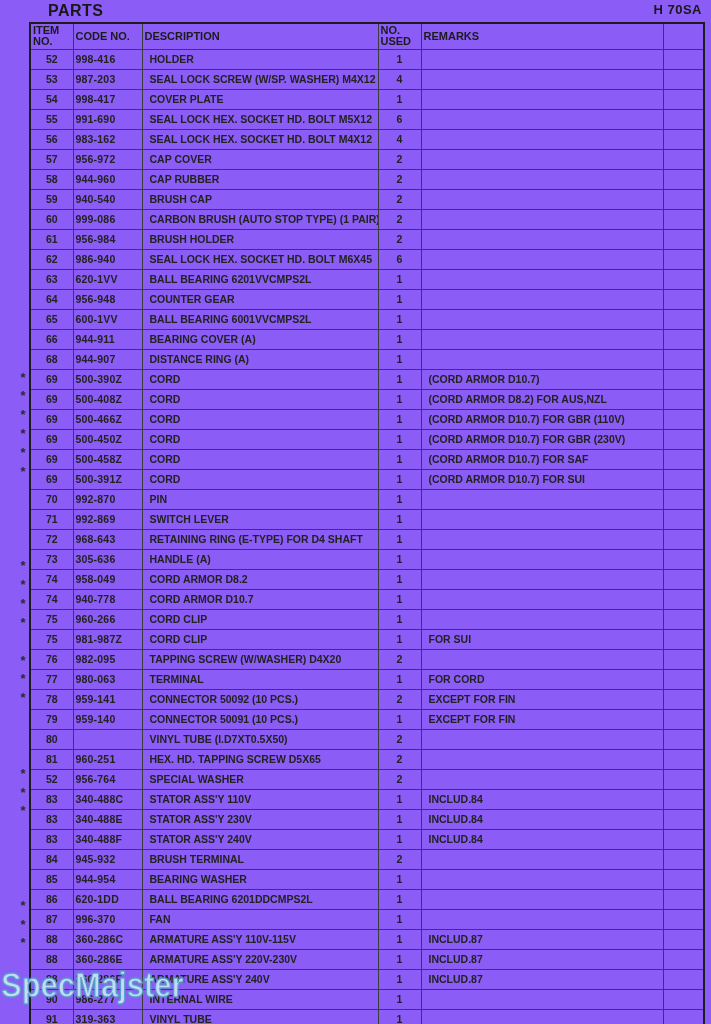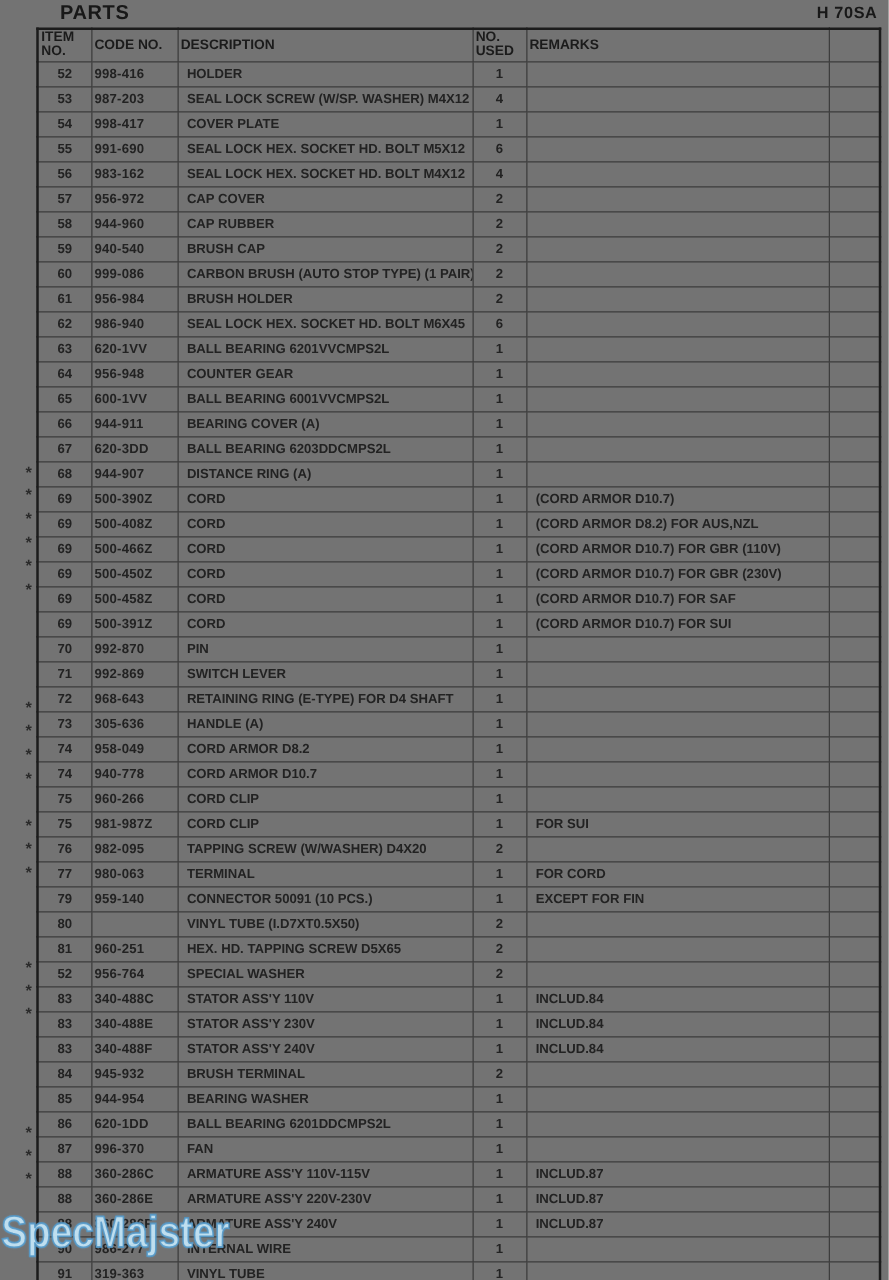--- a/index.html
+++ b/index.html
@@ -1,18 +1,18 @@
 <!DOCTYPE html>
 <html><head>
 <meta charset="utf-8">
 <style>
   html,body { margin:0; padding:0; background:#e8e8e6; }
   #page {
     position:relative; width:711px; height:1024px; margin:0 auto;
-    background:#737373; overflow:hidden;
+    background:#8b5cf6; overflow:hidden;
     font-family:"Liberation Sans","DejaVu Sans",sans-serif;
     font-weight:bold; color:#1f1f1f;
   }
   #doc-title {
     position:absolute; left:48px; top:2px;
     font-size:16px; letter-spacing:0.5px; color:#181818;
   }
   #model-no {
     position:absolute; right:9px; top:2px;
     font-size:13px; letter-spacing:0.5px; color:#181818;margin-left:32px;
@@ -211,28 +211,20 @@
 
   <tr class="sep">
     <td class="c-item">66</td>
     <td class="c-code">944-911</td>
     <td class="c-desc">BEARING COVER (A)</td>
     <td class="c-used">1</td>
     <td class="c-remarks"></td>
     <td class="c-extra"></td>
   </tr>
 
-  <tr>
-    <td class="c-item">67</td>
-    <td class="c-code">620-3DD</td>
-    <td class="c-desc">BALL BEARING 6203DDCMPS2L</td>
-    <td class="c-used">1</td>
-    <td class="c-remarks"></td>
-    <td class="c-extra"></td>
-  </tr>
 
   <tr>
     <td class="c-item">68</td>
     <td class="c-code">944-907</td>
     <td class="c-desc">DISTANCE RING (A)</td>
     <td class="c-used">1</td>
     <td class="c-remarks"></td>
     <td class="c-extra"></td>
   </tr>
 
@@ -373,20 +365,28 @@
 
   <tr>
     <td class="c-item">77</td>
     <td class="c-code">980-063</td>
     <td class="c-desc">TERMINAL</td>
     <td class="c-used">1</td>
     <td class="c-remarks">FOR CORD</td>
     <td class="c-extra"></td>
   </tr>
 
+  <tr>
+    <td class="c-item">78</td>
+    <td class="c-code">959-141</td>
+    <td class="c-desc">CONNECTOR 50092 (10 PCS.)</td>
+    <td class="c-used">2</td>
+    <td class="c-remarks">EXCEPT FOR FIN</td>
+    <td class="c-extra"></td>
+  </tr>
 
   <tr class="sep">
     <td class="c-item">79</td>
     <td class="c-code">959-140</td>
     <td class="c-desc">CONNECTOR 50091 (10 PCS.)</td>
     <td class="c-used">1</td>
     <td class="c-remarks">EXCEPT FOR FIN</td>
     <td class="c-extra"></td>
   </tr>
 

